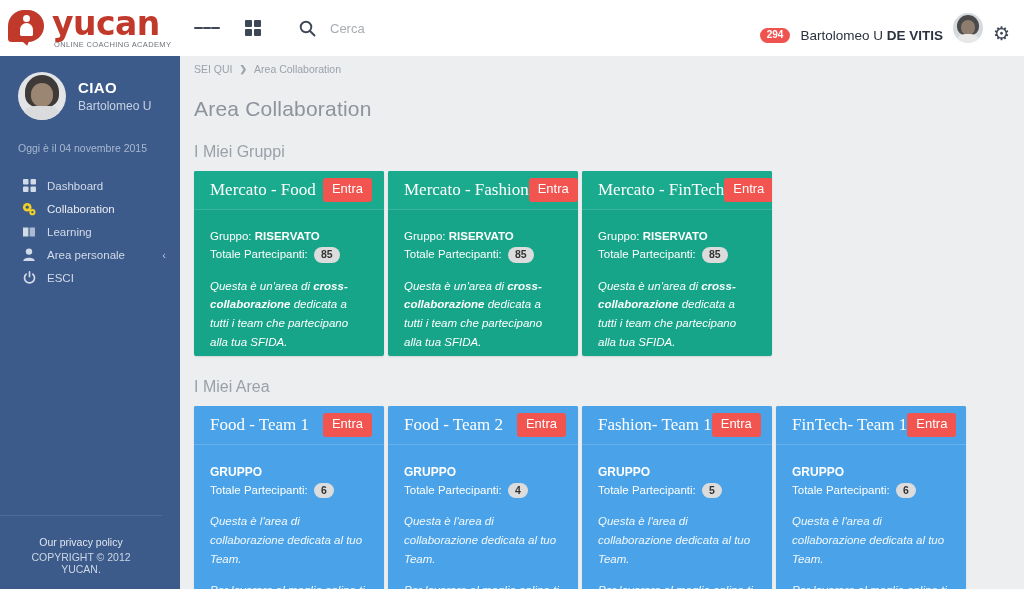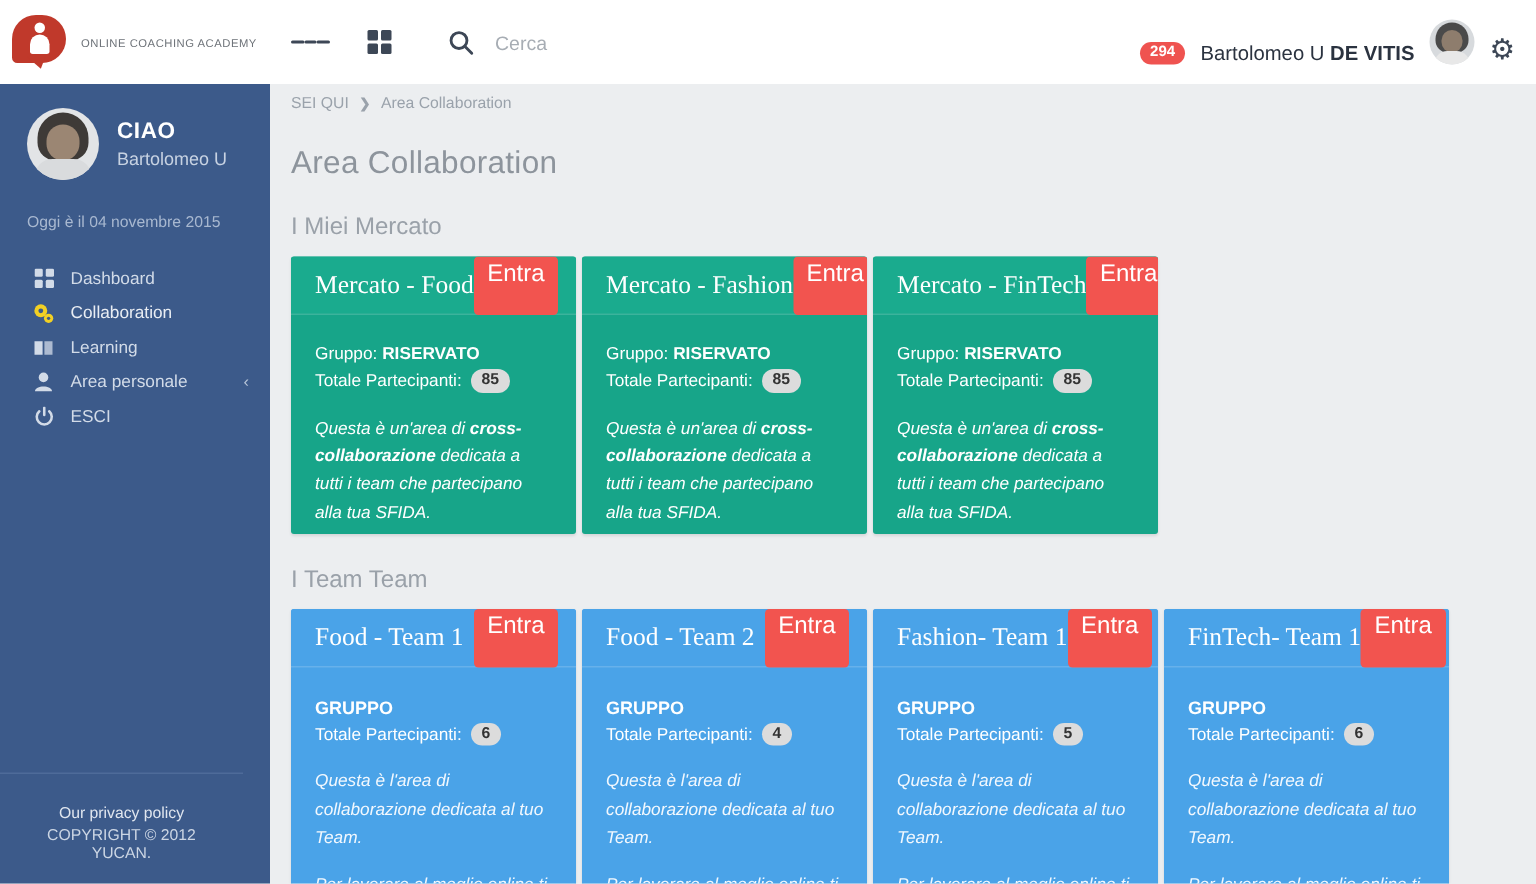--- a/index.html
+++ b/index.html
@@ -330,24 +330,24 @@
   .card-title {
     font-family: "Liberation Serif", serif;
     font-size: 17px;
     color: #ffffff;
     font-weight: normal;
     white-space: nowrap;
   }
   .entra-btn {
     background: #f2544f;
     color: #ffffff;
-    font-size: 16px;
+    font-size: 13px;
     border: none;
     border-radius: 3px;
-    padding: 4px 9px 19px;
+    padding: 4px 9px 7px;
     cursor: pointer;
     font-family: "Liberation Sans", sans-serif;
     line-height: 1;
   }
   .card-body {
     padding: 18px 16px 0 16px;
     border-top: 1px solid rgba(255,255,255,.16);
   }
   .meta-line {
     font-size: 11.5px;
@@ -397,20 +397,21 @@
 <div class="topbar">
 
   <div class="brand">
     <div class="brand-mark">
       <div class="bubble"></div>
       <div class="tail"></div>
       <div class="head"></div>
       <div class="body"></div>
     </div>
     <div class="brand-text">
+      <span class="brand-word">yucan</span>
       <span class="brand-sub">ONLINE COACHING ACADEMY</span>
     </div>
   </div>
 
   <div class="topbar-tools">
     <div class="ic-btn hamburger">
       <span></span>
         <span></span>
         <span></span>
     </div>
@@ -530,21 +531,21 @@
 <div class="main">
 
   <div class="breadcrumb">
     <span class="bc-link">SEI QUI</span>
     <span class="bc-sep">❯</span>
     <span>Area Collaboration</span>
   </div>
 
   <h1 class="page-title">Area Collaboration</h1>
 
-  <h2 class="section-title">I Miei Mercato</h2>
+  <h2 class="section-title">I Miei Gruppi</h2>
   <div class="cards-row">
 
     <div class="card card-green">
       <div class="card-head">
         <span class="card-title">Mercato - Food</span>
         <button class="entra-btn">Entra</button>
       </div>
       <div class="card-body">
         <div class="meta-line"><span>Gruppo: </span><b>RISERVATO</b></div>
         <div class="meta-line"><span>Totale Partecipanti: </span><span class="count-pill">85</span></div>
@@ -570,21 +571,21 @@
         <button class="entra-btn">Entra</button>
       </div>
       <div class="card-body">
         <div class="meta-line"><span>Gruppo: </span><b>RISERVATO</b></div>
         <div class="meta-line"><span>Totale Partecipanti: </span><span class="count-pill">85</span></div>
         <div class="card-desc"><span>Questa è un'area di </span><b>cross-collaborazione</b><span> dedicata a tutti i team che partecipano alla tua SFIDA.</span></div>
       </div>
     </div>
   </div>
 
-  <h2 class="section-title">I Team Team</h2>
+  <h2 class="section-title">I Miei Area</h2>
   <div class="cards-row">
 
     <div class="card card-blue">
       <div class="card-head">
         <span class="card-title">Food - Team 1</span>
         <button class="entra-btn">Entra</button>
       </div>
       <div class="card-body">
         <div class="meta-strong">GRUPPO</div>
         <div class="meta-line"><span>Totale Partecipanti: </span><span class="count-pill">6</span></div>

